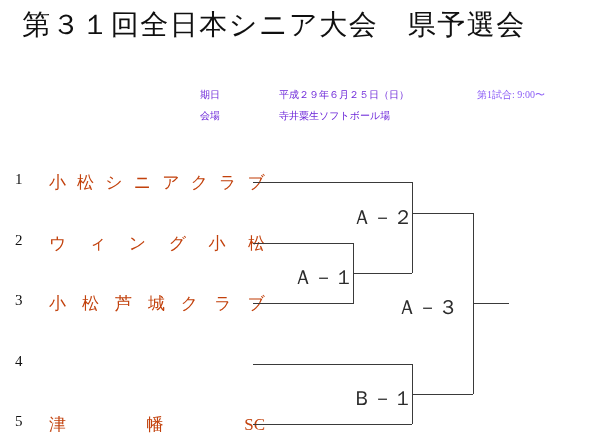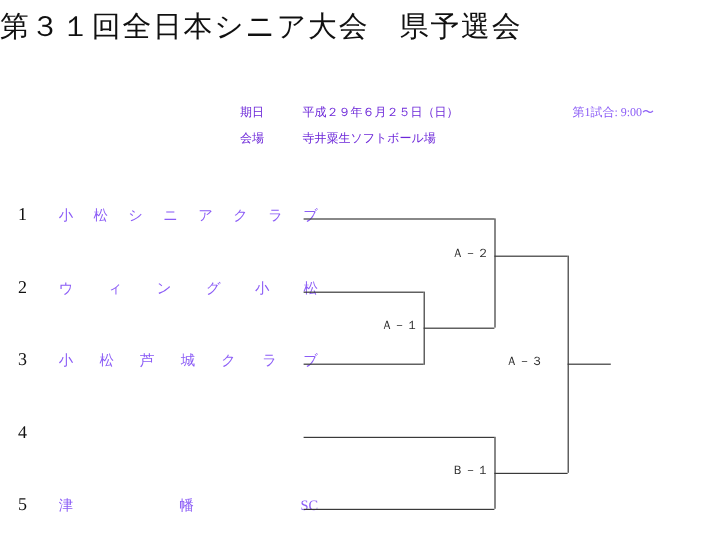--- a/index.html
+++ b/index.html
@@ -15,21 +15,22 @@
     font-family: "Liberation Serif", "DejaVu Serif", serif;
     color: #1a1a1a;
   }
 
   
   #title {
     position: absolute;
     left: 0;
     top: 6px;
     width: 548px;
-    font-size: 24px;
+    text-align: center;
+    font-size: 28px;
     letter-spacing: 1.5px;
     color: #101010;
     white-space: nowrap;
   }
 
   
   #info {
     position: absolute;
     left: 200px;
     top: 84px;
@@ -41,20 +42,21 @@
     display: flex;
     align-items: baseline;
     white-space: nowrap;
   }
   .info-label {
     display: inline-block;
     width: 52px;
   }
   .info-value {
     display: inline-block;
+    margin-left: 27px;
   }
   #first-game {
     position: absolute;
     left: 477px;
     top: 84px;
     font-size: 10px;
     line-height: 21px;
     white-space: nowrap;
     color: #8b5cf6;
   }
@@ -82,42 +84,42 @@
     width: 16px;
     font-size: 15px;
     text-align: left;
     color: #111;
   }
   .team-name {
     position: absolute;
     left: 34px;
     top: 0;
     width: 216px;
-    font-size: 12px;
-    color: #8b5cf6;
+    font-size: 17px;
+    color: #c2410c;
     text-align: justify;
     text-align-last: justify;
     text-justify: inter-character;
   }
 
   
   .hline {
     position: absolute;
     height: 0;
     border-top: 1.4px solid #3a3a3a;
   }
   .vline {
     position: absolute;
     width: 0;
     border-left: 1.4px solid #3a3a3a;
   }
 
   .node-label {
     position: absolute;
-    font-size: 10px;
+    font-size: 20px;
     color: #2b2b2b;
     white-space: nowrap;
     text-align: right;
     letter-spacing: 0.5px;
   }
 </style>
 </head>
 <body>
 
 <div id="title">第３１回全日本シニア大会　県予選会</div>

